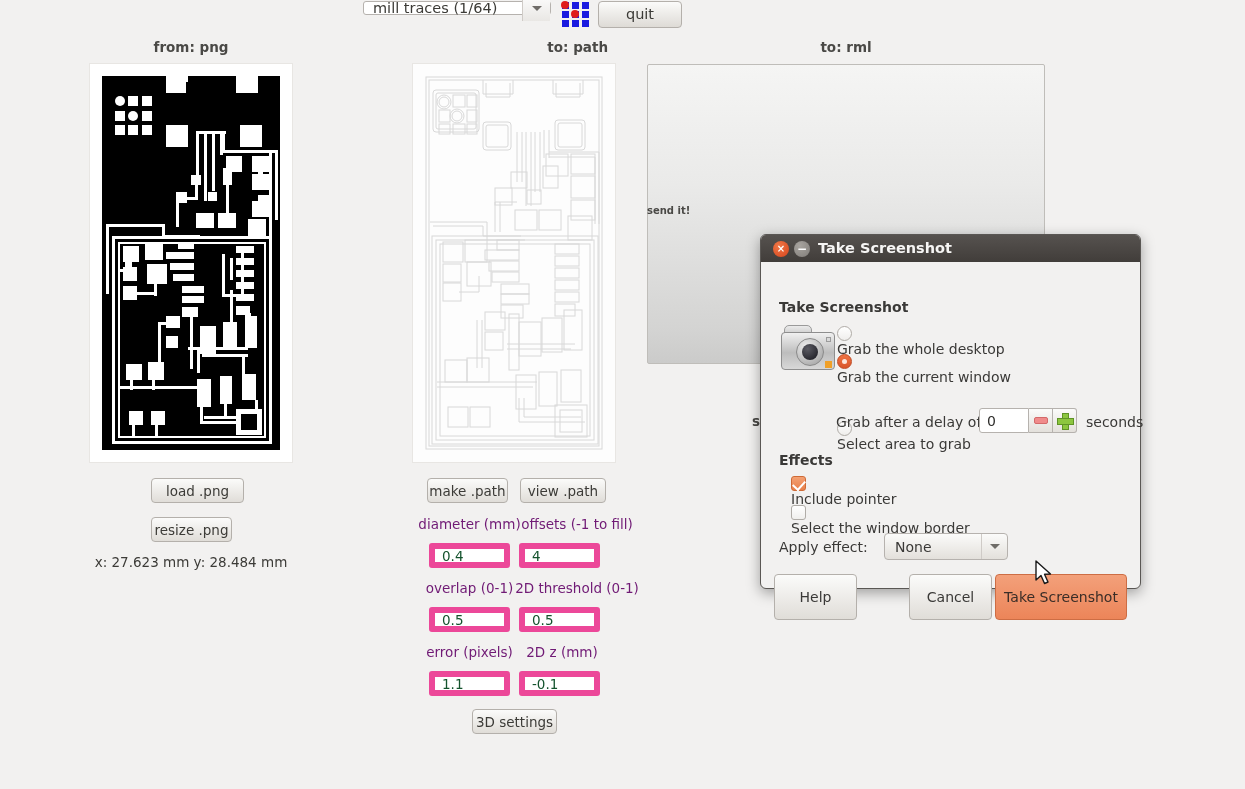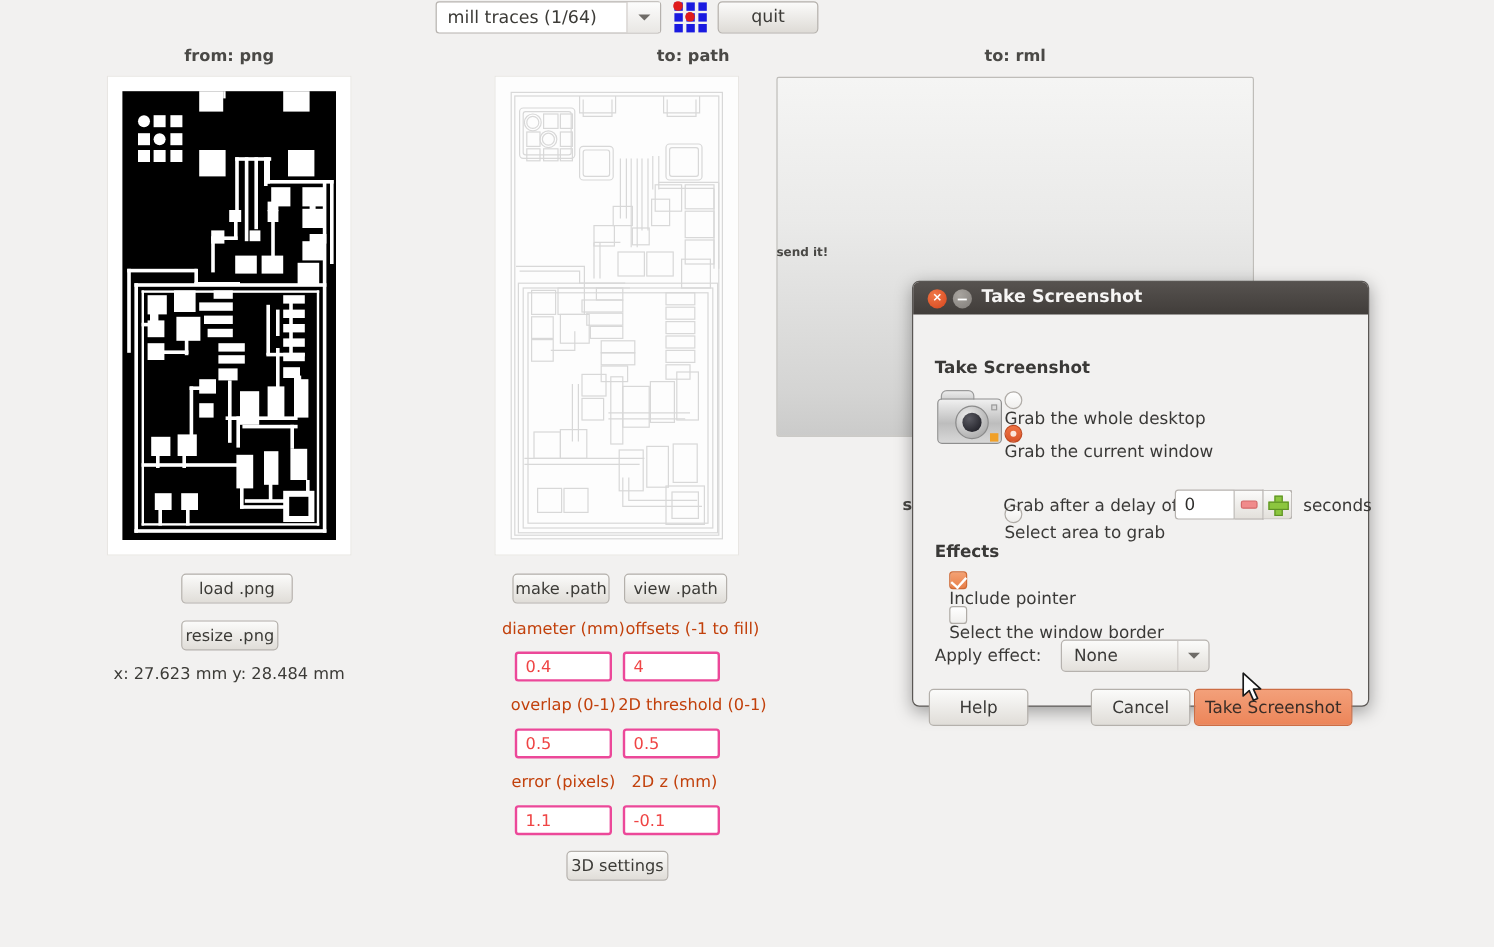--- a/index.html
+++ b/index.html
@@ -8,21 +8,21 @@
     width: 1245px; height: 789px;
     background: #f2f1f0;
     font-family: "DejaVu Sans", "Liberation Sans", sans-serif;
     overflow: hidden;
   }
   #root { position: relative; width: 1245px; height: 789px; background: #f2f1f0; }
 
   
   .toolbar { position: absolute; left: 0; top: 0; width: 1245px; height: 30px; }
   .combo {
-    position: absolute; left: 363px; top: 1px; width: 188px; height: 27px;
+    position: absolute; left: 363px; top: 1px; width: 188px; height: 14px;
     background: #ffffff; border: 1px solid #b6b2ae; border-radius: 3px;
     display: flex; align-items: center;
   }
   .combo .cval {
     flex: 1; padding-left: 9px; font-size: 14.5px; color: #3c3b37; white-space: nowrap;
   }
   .combo .carrow {
     width: 28px; height: 25px; border-left: 1px solid #cfcbc7;
     background: linear-gradient(#fcfcfc,#e9e7e4);
     display: flex; align-items: center; justify-content: center;
@@ -77,26 +77,26 @@
 
   
   .btn {
     position: absolute;
     background: linear-gradient(#fbfbfa,#e0ddd8);
     border: 1px solid #b4b0ab; border-radius: 4px;
     font-size: 13.5px; color: #3c3b37; text-align: center;
     display: flex; align-items: center; justify-content: center;
   }
   .lbl {
-    position: absolute; font-size: 13.5px; color: #c2410c; text-align: center;
+    position: absolute; font-size: 13.5px; color: #701a75; text-align: center;
   }
   .txtfield {
     position: absolute; height: 25px;
-    background: #ffffff; border: 2px solid #ec4899; border-radius: 3px;
-    font-size: 13.5px; color: #ef4444;
+    background: #ffffff; border: 6px solid #ec4899; border-radius: 3px;
+    font-size: 13.5px; color: #14532d;
     display: flex; align-items: center; padding-left: 7px;
   }
 
   
   .coords {
     position: absolute; left: 0px; top: 554px; width: 382px;
     text-align: center; font-size: 13.5px; color: #3c3b37;
   }
   .logblock {
     position: absolute; left: 4px; top: 582px;
@@ -217,21 +217,21 @@
   .dlg-combo .cv { flex: 1; padding-left: 10px; font-size: 14px; color: #3a3937; }
   .dlg-combo .ca {
     width: 26px; height: 25px; border-left: 1px solid #cfcbc7;
     display: flex; align-items: center; justify-content: center;
   }
   .dlg-combo .ca i {
     width: 0; height: 0; border-left: 5px solid transparent;
     border-right: 5px solid transparent; border-top: 5px solid #6f6c68;
   }
   .dbtn {
-    position: absolute; height: 31px;
+    position: absolute; height: 46px;
     background: linear-gradient(#fbfbfa,#e0ddd8);
     border: 1px solid #b4b0ab; border-radius: 4px;
     font-size: 14px; color: #3a3937;
     display: flex; align-items: center; justify-content: center;
   }
   .dbtn.primary {
     background: linear-gradient(#f3a07a,#ec8559);
     border-color: #cd6d44; color: #3a2d27;
   }
   .cursor { position: absolute; left: 1035px; top: 560px; width: 18px; height: 26px; }

